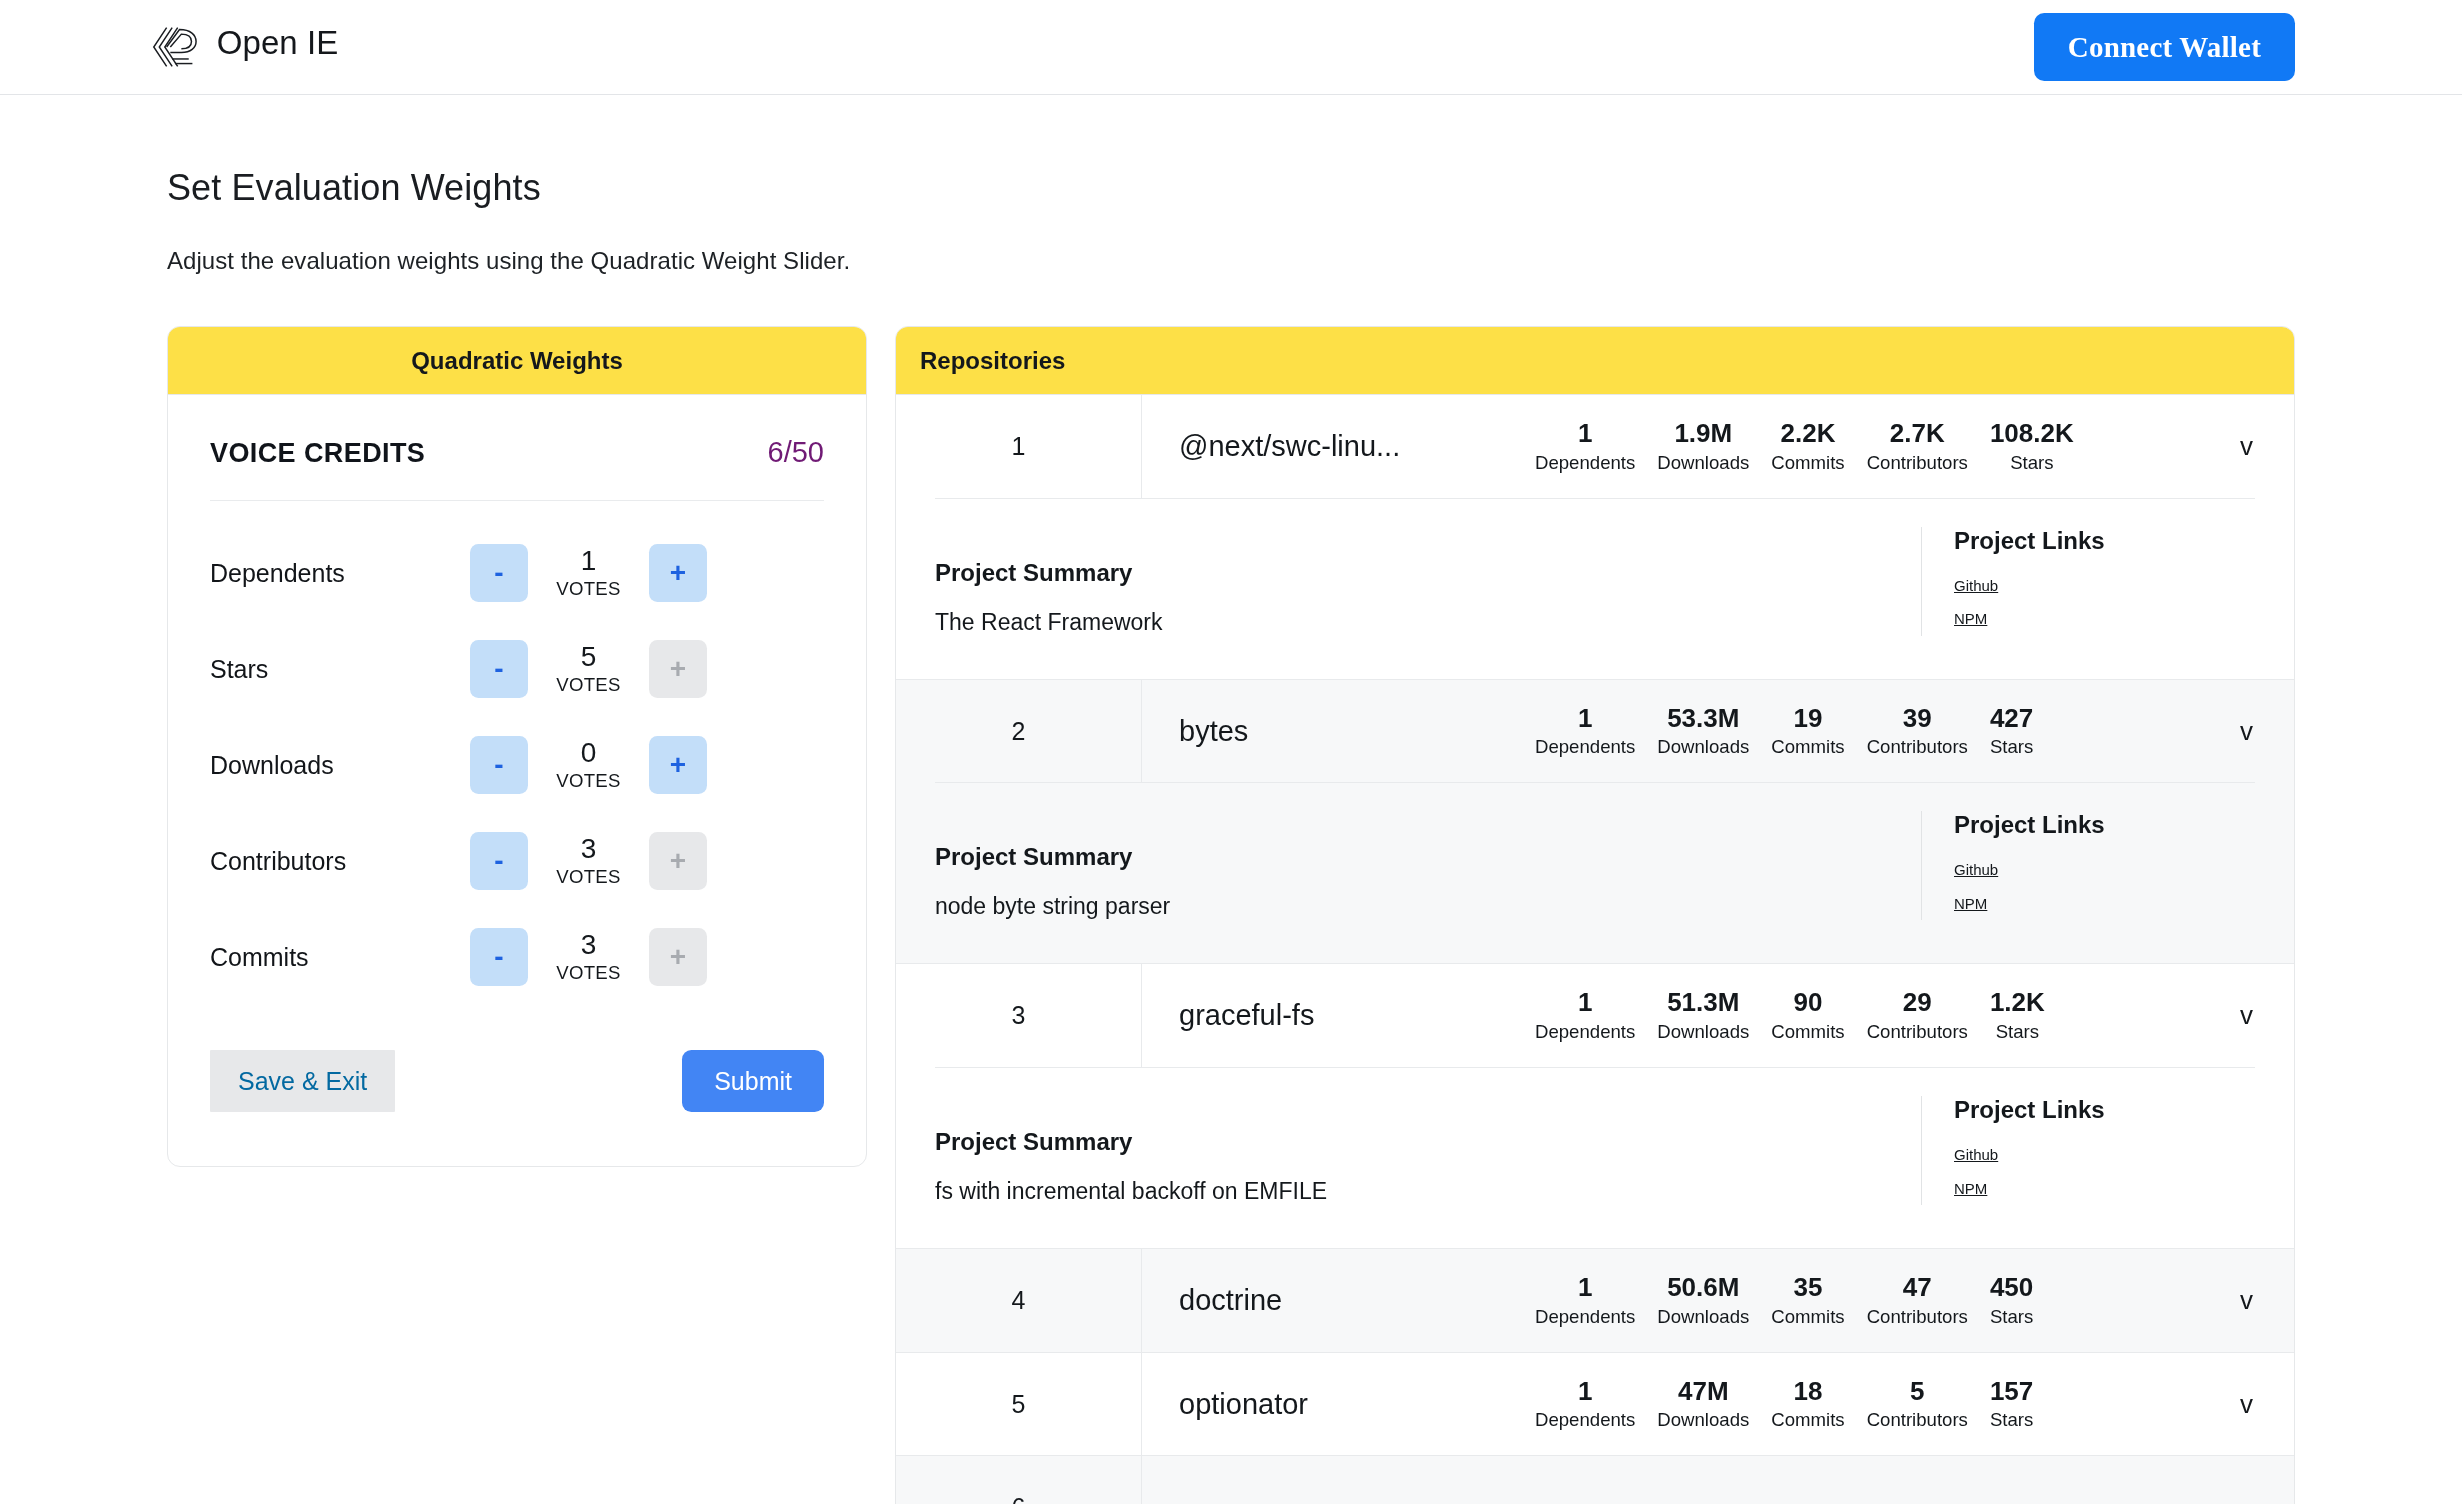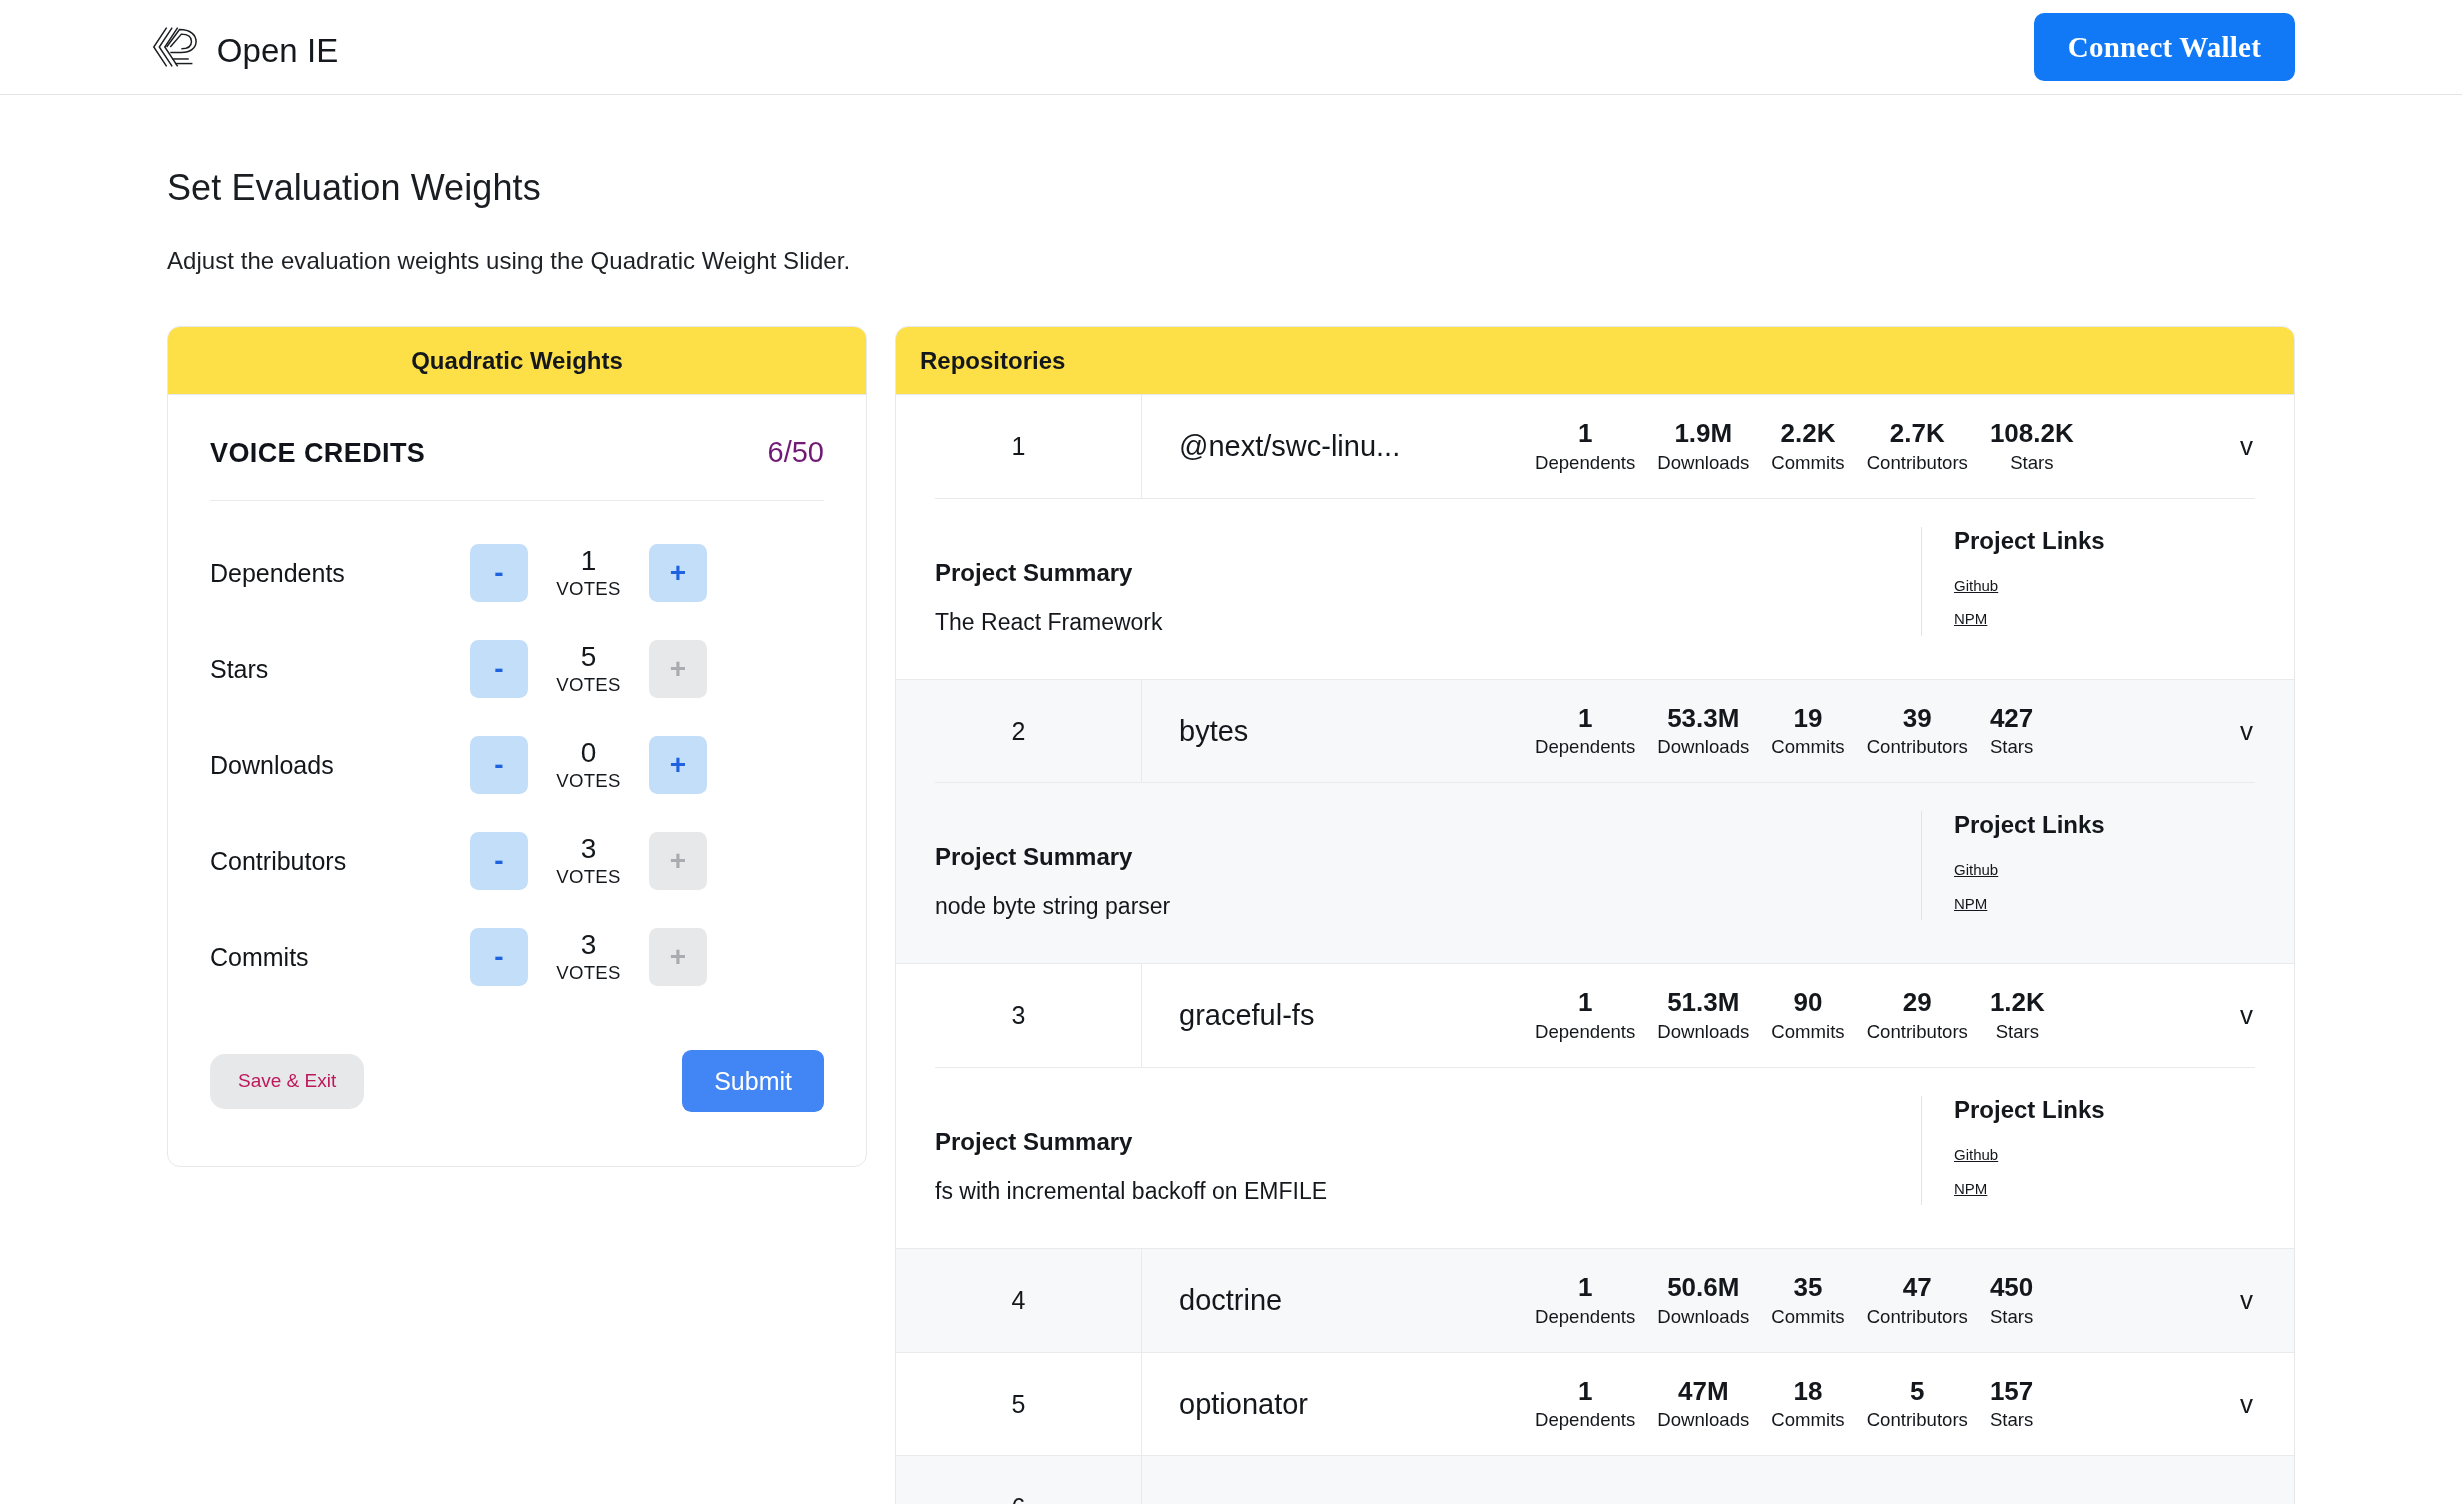--- a/index.html
+++ b/index.html
@@ -13,21 +13,21 @@
 
   
   .topbar {
     height: 95px;
     border-bottom: 0.9px solid #e3e5e8;
     display: flex; align-items: center;
     padding: 0 167px 0 148px;
     background: #fff;
     position: relative;
   }
-  .brand { display: flex; align-items: flex-end; gap: 16.7px; }
+  .brand { display: flex; align-items: flex-start; gap: 16.7px; }
   .brand-logo { width: 52px; height: 46px; display: block; }
   .brand-name { font-size: 33px; font-weight: 400; color: #15181c; letter-spacing: 0.1px; }
   .connect-wallet {
     margin-left: auto;
     background: #1179f5;
     color: #fff;
     font-size: 29px;
     font-weight: 700;
     border: none;
     border-radius: 10.2px;
@@ -103,23 +103,23 @@
     width: 121px; text-align: center;
   }
   .votes-num { font-size: 28px; font-weight: 400; color: #14181c; line-height: 1.05; }
   .votes-cap { font-size: 18.6px; color: #14181c; letter-spacing: 0.3px; margin-top: 2.8px; }
 
   .weights-footer {
     display: flex; align-items: center; justify-content: space-between;
     padding: 45px 42px 54px 42px;
   }
   .btn-secondary {
-    background: #e7e8ea; color: #be185d;
-    border: none; border-radius: 15px;
-    padding: 16.7px 28px; font-size: 19px; cursor: pointer;
+    background: #e7e8ea; color: #0369a1;
+    border: none; border-radius: 1px;
+    padding: 16.7px 28px; font-size: 25px; cursor: pointer;
     font-family: "Liberation Sans", sans-serif;
   }
   .btn-primary {
     background: #4285f4; color: #fff;
     border: none; border-radius: 9.3px;
     padding: 16.7px 32px; font-size: 25px; font-weight: 400; cursor: pointer;
     font-family: "Liberation Sans", sans-serif;
   }
 
   

